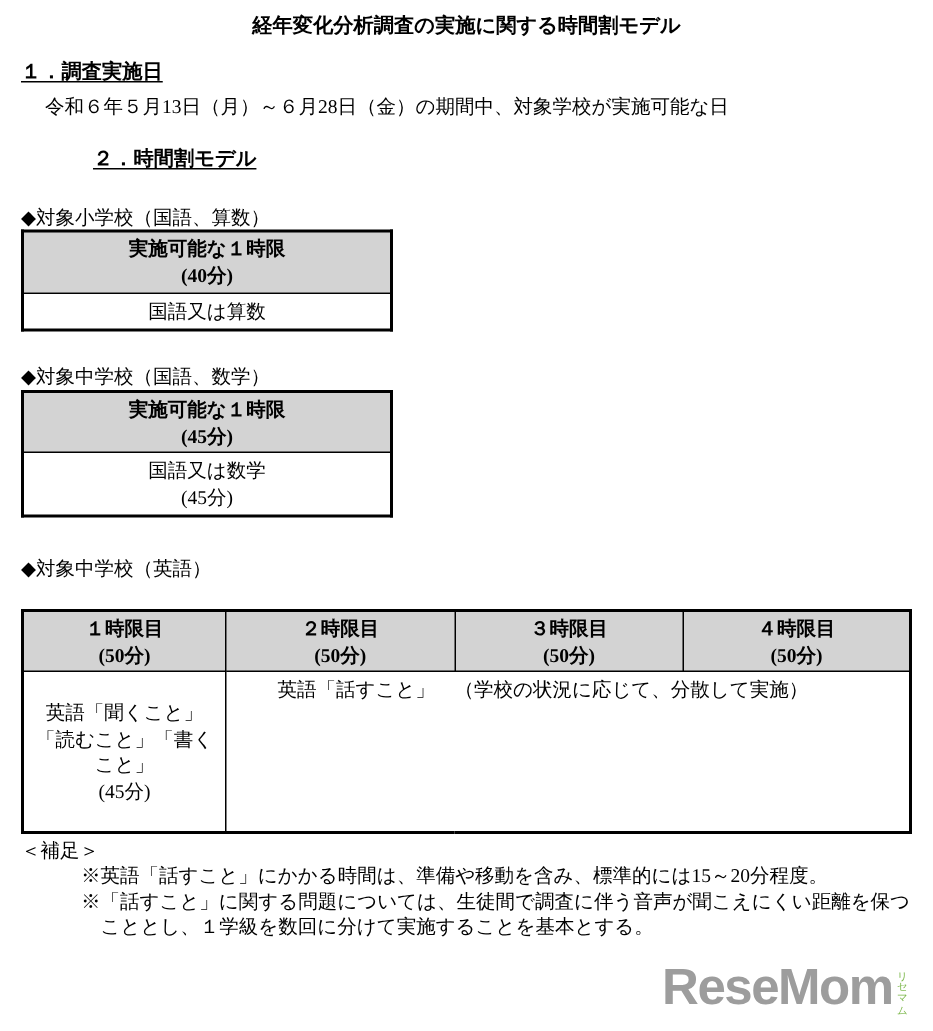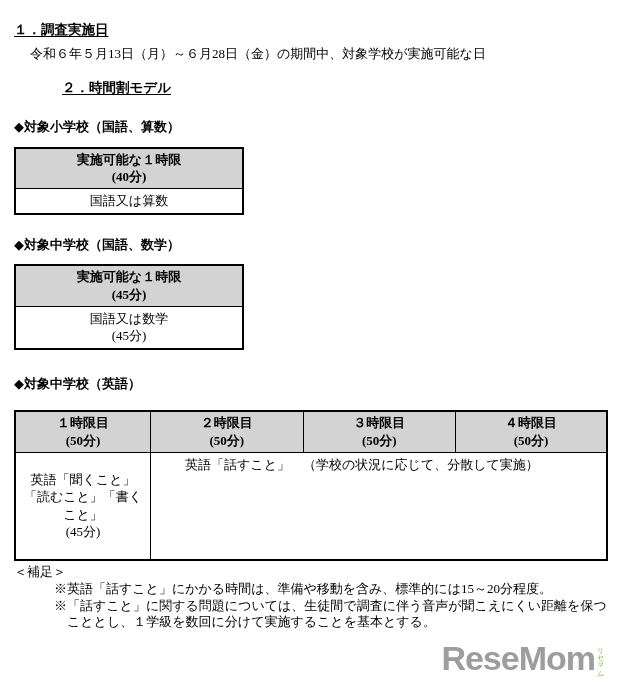--- a/index.html
+++ b/index.html
@@ -25,37 +25,37 @@
   }
   .sec-heading {
     font-size: 13.5px;
     font-weight: bold;
     text-decoration: underline;
     text-underline-offset: 2px;
   }
   .sec-heading.first { margin-top: 13px; }
   .sec-heading.second { margin-top: 17px; margin-left: 48px; }
   .sec-body { margin-top: 7px; margin-left: 16px; }
-  .table-label { font-weight: bold; }
+  .table-label { font-weight: normal; }
   .lbl-elem { margin-top: 22px; }
   .lbl-jh   { margin-top: 22px; }
   .lbl-eng  { margin-top: 26px; }
 
   table { border-collapse: collapse; background: #fff; }
   th, td { border: 1px solid #000; font-size: 13px; line-height: 1.35; }
   th {
     background: var(--table-header-bg, #d3d3d3);
     font-weight: bold;
     text-align: center;
     padding: 2px 2px;
   }
   td { text-align: center; padding: 18px 2px; }
   .line { display: block; }
 
-  .small-table { width: 230px; margin-top: 11px; border: 2px solid #000; }
+  .small-table { width: 248px; margin-top: 0; border: 2px solid #000; }
   .small-table td { padding: 3px 2px; }
 
   .eng-table { width: 594px; margin-top: 18px; border: 2px solid #000; }
   .eng-table td { vertical-align: top; height: 86px; }
   .listening-cell .cell-narrow { max-width: 88px; margin: 0 auto; }
   .speaking-cell { text-align: left; padding-left: 34px; padding-top: 3px; }
 
   .supplement { margin-top: 3px; }
   .supp-heading { }
   .note { padding-left: 1em; text-indent: -1em; margin-left: 40px; }
@@ -82,20 +82,21 @@
     color: var(--logo-green, #7ab648);
     margin-left: 2px;
     margin-top: 1px;
   }
 </style>
 </head>
 <body>
 
 <div class="page">
 
+  <h1 class="doc-title">経年変化分析調査の実施に関する時間割モデル</h1>
 
   <div>
     <h2 class="sec-heading first">１．調査実施日</h2>
     <p class="sec-body">令和６年５月13日（月）～６月28日（金）の期間中、対象学校が実施可能な日</p>
   </div>
 
   <div>
     <h2 class="sec-heading second">２．時間割モデル</h2>
 
     <p class="table-label lbl-elem">◆対象小学校（国語、算数）</p>

